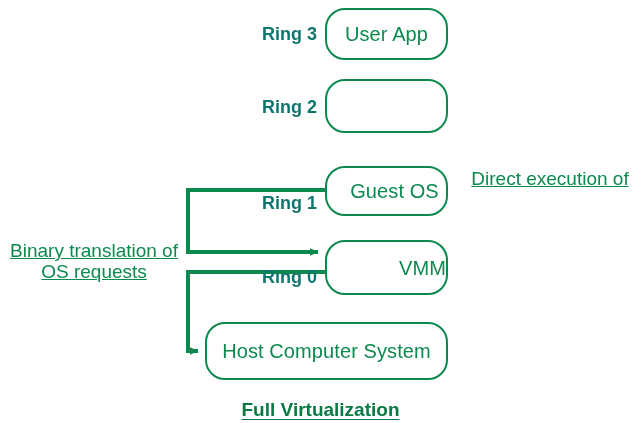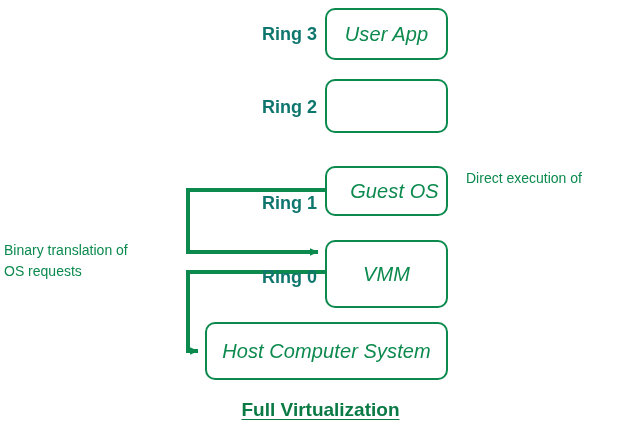--- a/index.html
+++ b/index.html
@@ -14,50 +14,51 @@
     position: relative;
     width: 641px;
     height: 423px;
     background: #ffffff;
     overflow: hidden;
   }
   .box {
     position: absolute;
     box-sizing: border-box;
     border: 2px solid #0c8a4e;
-    border-radius: 10px;
+    border-radius: 20px;
     background: #ffffff;
     display: flex;
     align-items: center;
     justify-content: center;
     color: #0c8a4e;
     font-size: 20px;
     font-weight: 400;
     line-height: 1;
     letter-spacing: 0.1px;
     z-index: 3;
-    font-style: italic;
   }
   .ring-label {
     position: absolute;
     color: #0f766e;
     font-size: 18px;
     font-weight: bold;
     line-height: 1;
     text-align: right;
     z-index: 4;
     white-space: nowrap;
   }
   .side-note {
     position: absolute;
     color: #0c8a4e;
-    font-size: 14px;
+    font-size: 19px;
     font-weight: 400;
     line-height: 21px;
+    text-align: center;
     z-index: 4;
+    text-decoration: underline;
   }
   .caption {
     position: absolute;
     color: #0a7a45;
     font-size: 19px;
     font-weight: bold;
     text-decoration: underline;
     text-underline-offset: 3px;
     line-height: 1;
     text-align: center;
@@ -101,21 +102,21 @@
   </div>
 
   <div class="box" style="left:325px; top:79px; width:123px; height:54px;">
     <span></span>
   </div>
 
   <div class="box" style="left:325px; top:166px; width:123px; height:50px;padding-left:16px;">
     <span>Guest OS</span>
   </div>
 
-  <div class="box" style="left:325px; top:240px; width:123px; height:68px;">
+  <div class="box" style="left:325px; top:240px; width:123px; height:55px;justify-content:flex-end;">
     <span>VMM</span>
   </div>
 
   <div class="box" style="left:205px; top:322px; width:243px; height:58px;">
     <span>Host Computer System</span>
   </div>
 
   <div class="ring-label" style="left:213px; top:25px; width:104px;">Ring 3</div>
 
   <div class="ring-label" style="left:213px; top:98px; width:104px;">Ring 2</div>

